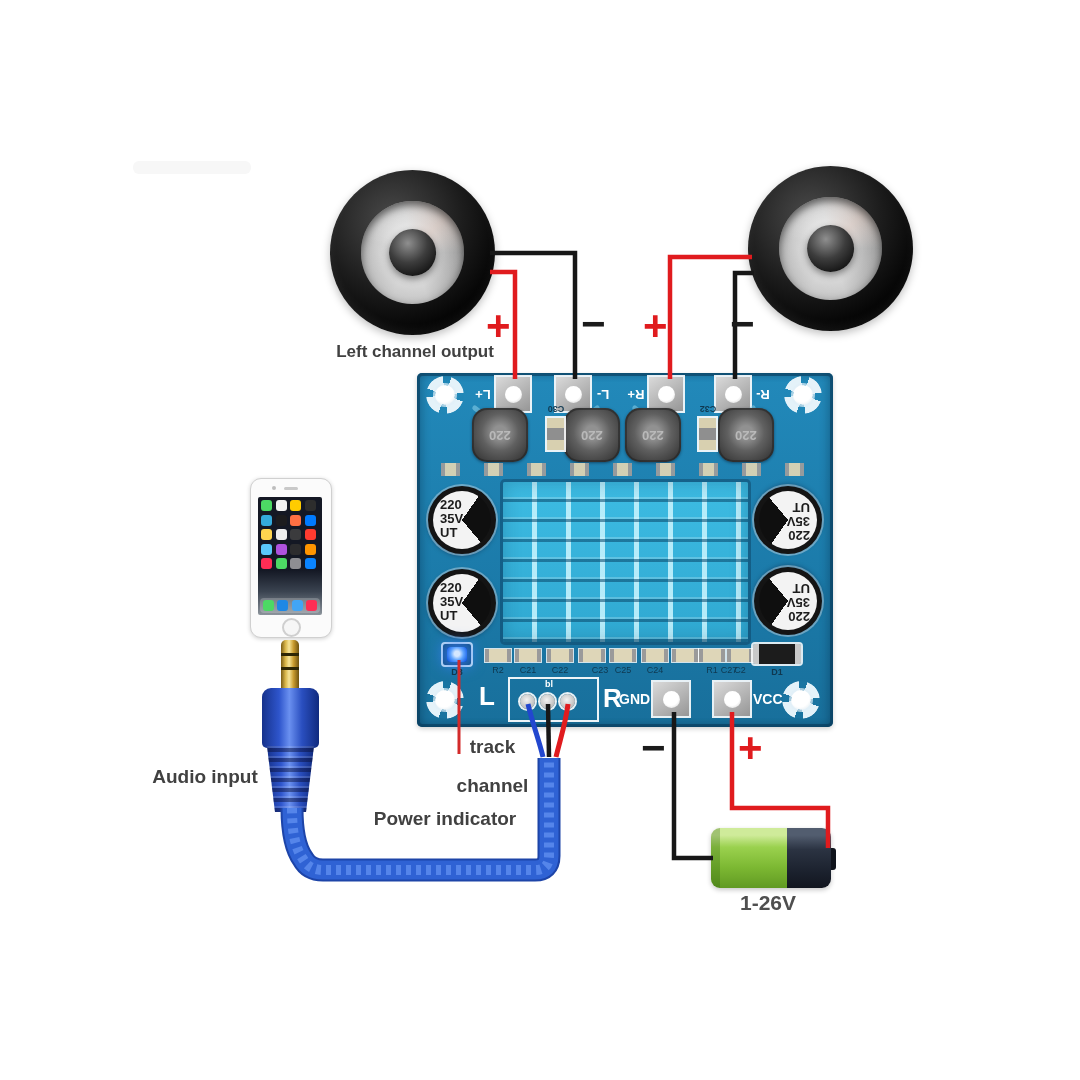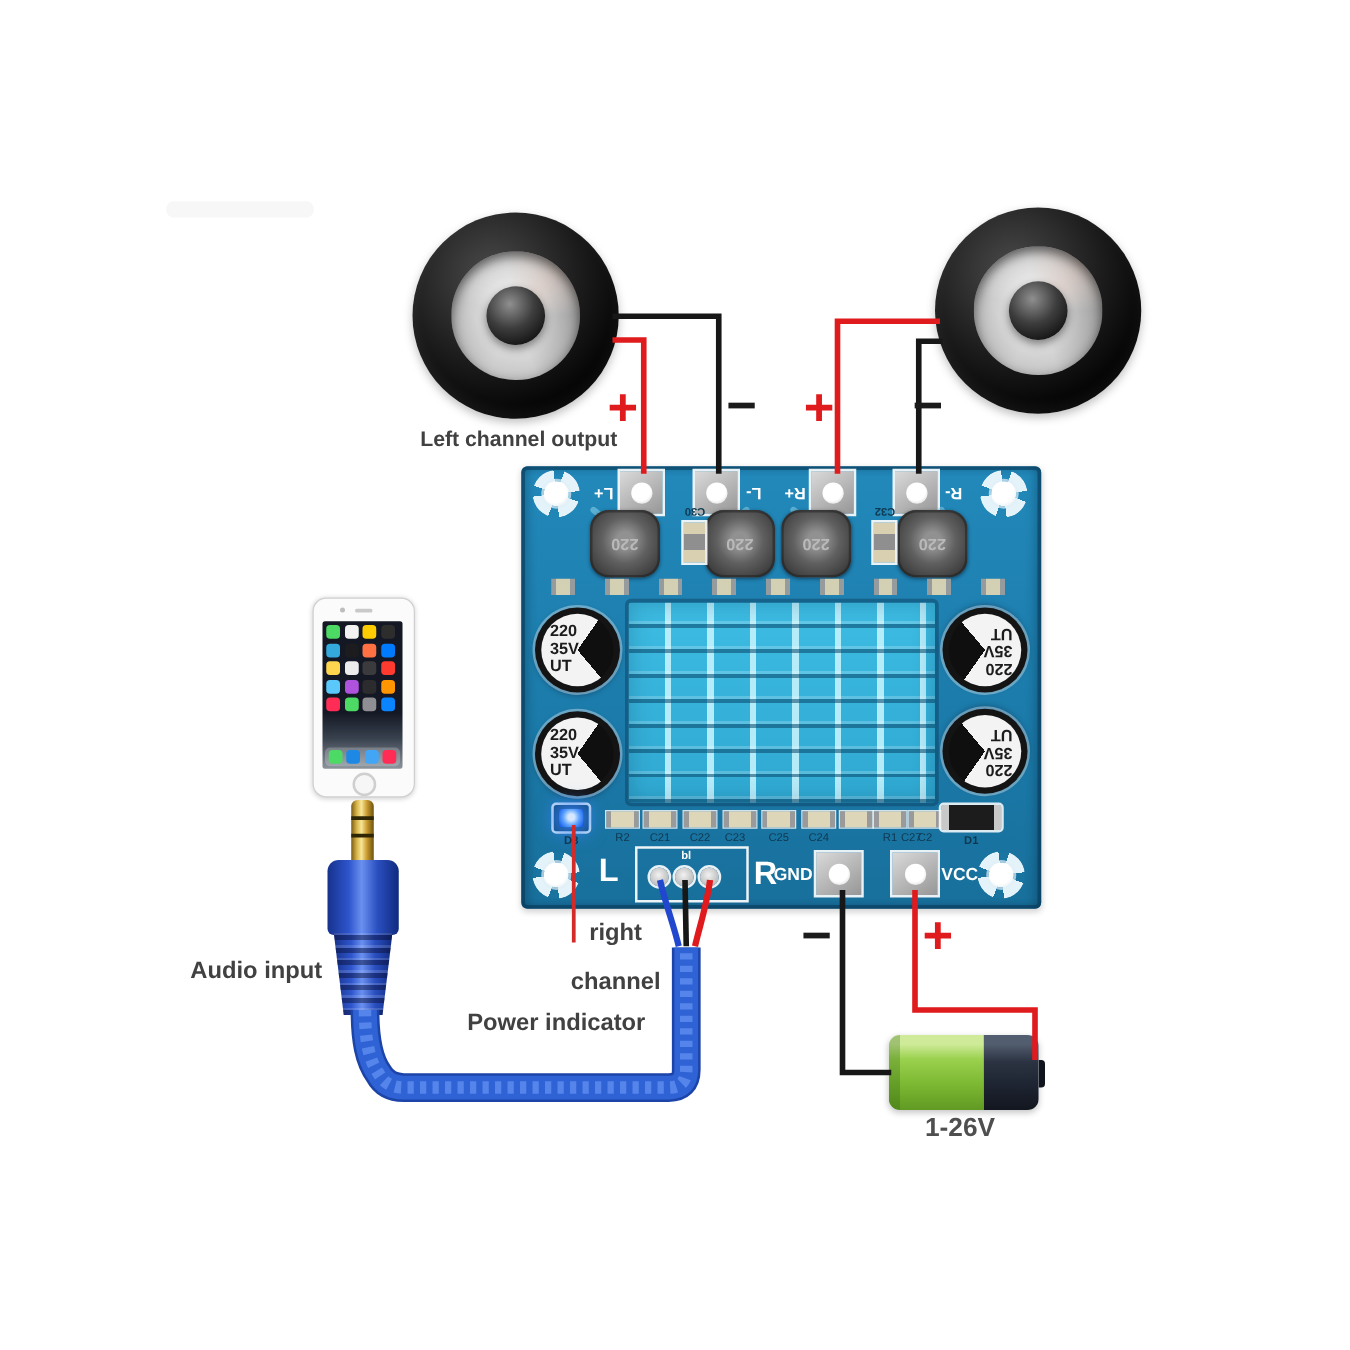--- a/index.html
+++ b/index.html
@@ -254,21 +254,21 @@
     <div class="led"></div>
     <span class="refl" style="left:28px;top:294px;width:24px;">D3</span>
 
     <div class="bcomp" style="left:68px;"></div>
       <span class="bclabel" style="left:68px;">R2</span>
     <div class="bcomp" style="left:98px;"></div>
       <span class="bclabel" style="left:98px;">C21</span>
     <div class="bcomp" style="left:130px;"></div>
       <span class="bclabel" style="left:130px;">C22</span>
     <div class="bcomp" style="left:162px;"></div>
-      <span class="bclabel" style="left:158px;">C23</span>
+      <span class="bclabel" style="left:170px;">C23</span>
     <div class="bcomp" style="left:193px;"></div>
       <span class="bclabel" style="left:193px;">C25</span>
     <div class="bcomp" style="left:225px;"></div>
       <span class="bclabel" style="left:225px;">C24</span>
     <div class="bcomp" style="left:255px;"></div>
       <span class="bclabel" style="left:255px;margin-left:44px;">C27</span>
     <div class="bcomp" style="left:282px;"></div>
       <span class="bclabel" style="left:282px;">R1</span>
     <div class="bcomp" style="left:310px;"></div>
       <span class="bclabel" style="left:310px;">C2</span>
@@ -366,18 +366,18 @@
   <span class="sym blk" style="left:581px;top:304px;">−</span>
   <span class="sym red" style="left:643px;top:306px;">+</span>
   <span class="sym blk" style="left:730px;top:304px;">−</span>
   <span class="sym blk" style="left:641px;top:728px;">−</span>
   <span class="sym red" style="left:738px;top:728px;">+</span>
 
   <div class="lbl lbl-sp" style="left:295px;top:342px;">Left channel output</div>
   <div class="lbl lbl-med" style="left:140px;top:766px;width:130px;">Audio input</div>
   <div class="lbl lbl-med" style="left:360px;top:808px;width:170px;">Power indicator</div>
   <div class="lbl lbl-med twoline" style="left:440px;top:727px;width:105px;">
-    <span>right</span>
+    <span>track</span>
       <span>channel</span>
   </div>
   <div class="b-label">1-26V</div>
 
 </div>
 
 </body></html>

